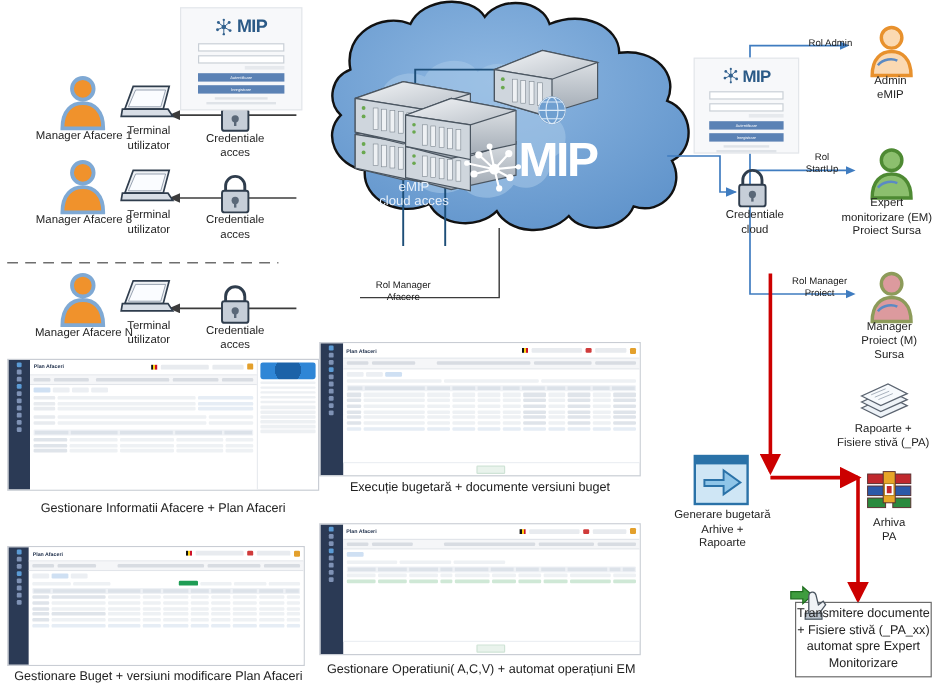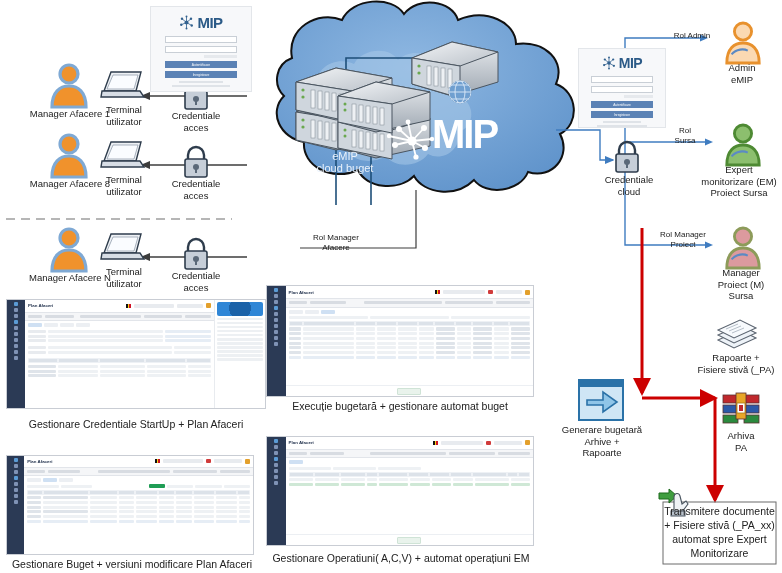--- a/index.html
+++ b/index.html
@@ -383,21 +383,21 @@
     <div style="height:7px;background:#5b82b5;display:flex;align-items:center;justify-content:center;">
       <span style="font-size:3.3px;color:#fff;">Inregistrare</span>
     </div>
     <div style="height:2px;background:#dfe3e8;margin-top:3px;width:60%;margin-left:auto;margin-right:auto;"></div>
     <div style="height:2px;background:#dfe3e8;margin-top:2px;width:80%;margin-left:auto;margin-right:auto;"></div>
   </div>
 </div>
 
 <div class="abs" style="left:300px;top:150px;width:90px;text-align:center;">
   <div style="font-size:11px;color:#e8f1fb;">eMIP</div>
-  <div style="font-size:11px;color:#e8f1fb;">cloud buget</div>
+  <div style="font-size:11px;color:#e8f1fb;">cloud acces</div>
 </div>
 <div class="abs" style="left:432px;top:112px;font-size:40px;font-weight:bold;color:#fff;letter-spacing:-2px;">MIP</div>
 
 <div class="lbl" style="left:296px;top:233px;width:80px;white-space:pre-line;">Rol Manager
 Afacere</div>
 
 <div class="abs" style="left:578px;top:48px;width:86px;height:78px;background:#f7f8fa;border:1px solid #e3e6ea;">
   <div style="display:flex;align-items:center;justify-content:center;gap:3px;padding-top:6px;">
     <svg width="14" height="14" viewBox="0 0 20 20">
       <g fill="#33628f">
@@ -438,21 +438,21 @@
     <circle cx="16" cy="21" r="3" fill="#5a6878"></circle>
     <path d="M16,22 L16,27" stroke="#5a6878" stroke-width="2"></path>
   </g>
     </svg>
 </div>
 <div class="cap" style="left:592px;top:174px;width:74px;white-space:pre-line;">Credentiale
 cloud</div>
 
 <div class="lbl" style="left:664px;top:31px;width:56px;white-space:pre-line;">Rol Admin</div>
 <div class="lbl" style="left:662px;top:126px;width:46px;white-space:pre-line;">Rol
-Sursa</div>
+StartUp</div>
 <div class="lbl" style="left:652px;top:230px;width:62px;white-space:pre-line;">Rol Manager
 Proiect</div>
 
 <div class="abs" style="left:723px;top:20px;">
   <svg width="40" height="44" viewBox="0 0 42 46">
       <g>
     <circle cx="21" cy="12" r="9" fill="#fbd9b2" stroke="#e8912d" stroke-width="3"></circle>
     <path d="M4,45 C4,30 12,24 21,24 C30,24 38,30 38,45 Z" fill="#fbd9b2" stroke="#e8912d" stroke-width="3"></path>
     <path d="M9,36 C14,30 22,30 26,32" stroke="#5b8ac4" stroke-width="2.2" fill="none"></path>
   </g>
@@ -643,21 +643,21 @@
       <div class="l"></div>
     <div class="l"></div>
       <div class="l"></div>
       <div class="l"></div>
       <div class="l"></div>
     <div class="l"></div>
       <div class="l"></div>
       <div class="l"></div>
   </div>
 </div>
-<div class="cap big" style="left:12px;top:418px;width:248px;">Gestionare Credentiale StartUp + Plan Afaceri</div>
+<div class="cap big" style="left:12px;top:418px;width:248px;">Gestionare Informatii Afacere + Plan Afaceri</div>
 
 <div class="shot" style="left:266px;top:285px;width:268px;height:112px;">
   <div class="rail">
     <i class="on"></i>
       <i></i>
       <i></i>
       <i class="on"></i>
       <i></i>
       <i></i>
       <i></i>
@@ -797,21 +797,21 @@
           <span class="c h" style="flex:.9"></span>
           <span class="c h" style="flex:.7"></span>
           <span class="c h" style="flex:.9"></span>
         </div>
     </div>
     <div class="foot">
       <span class="badge"></span>
     </div>
   </div>
 </div>
-<div class="cap big" style="left:272px;top:400px;width:256px;">Execuție bugetară + gestionare automat buget</div>
+<div class="cap big" style="left:272px;top:400px;width:256px;">Execuție bugetară + documente versiuni buget</div>
 
 <div class="shot" style="left:6px;top:455px;width:248px;height:100px;">
   <div class="rail">
     <i class="on"></i>
       <i></i>
       <i></i>
       <i class="on"></i>
       <i></i>
       <i></i>
       <i></i>

